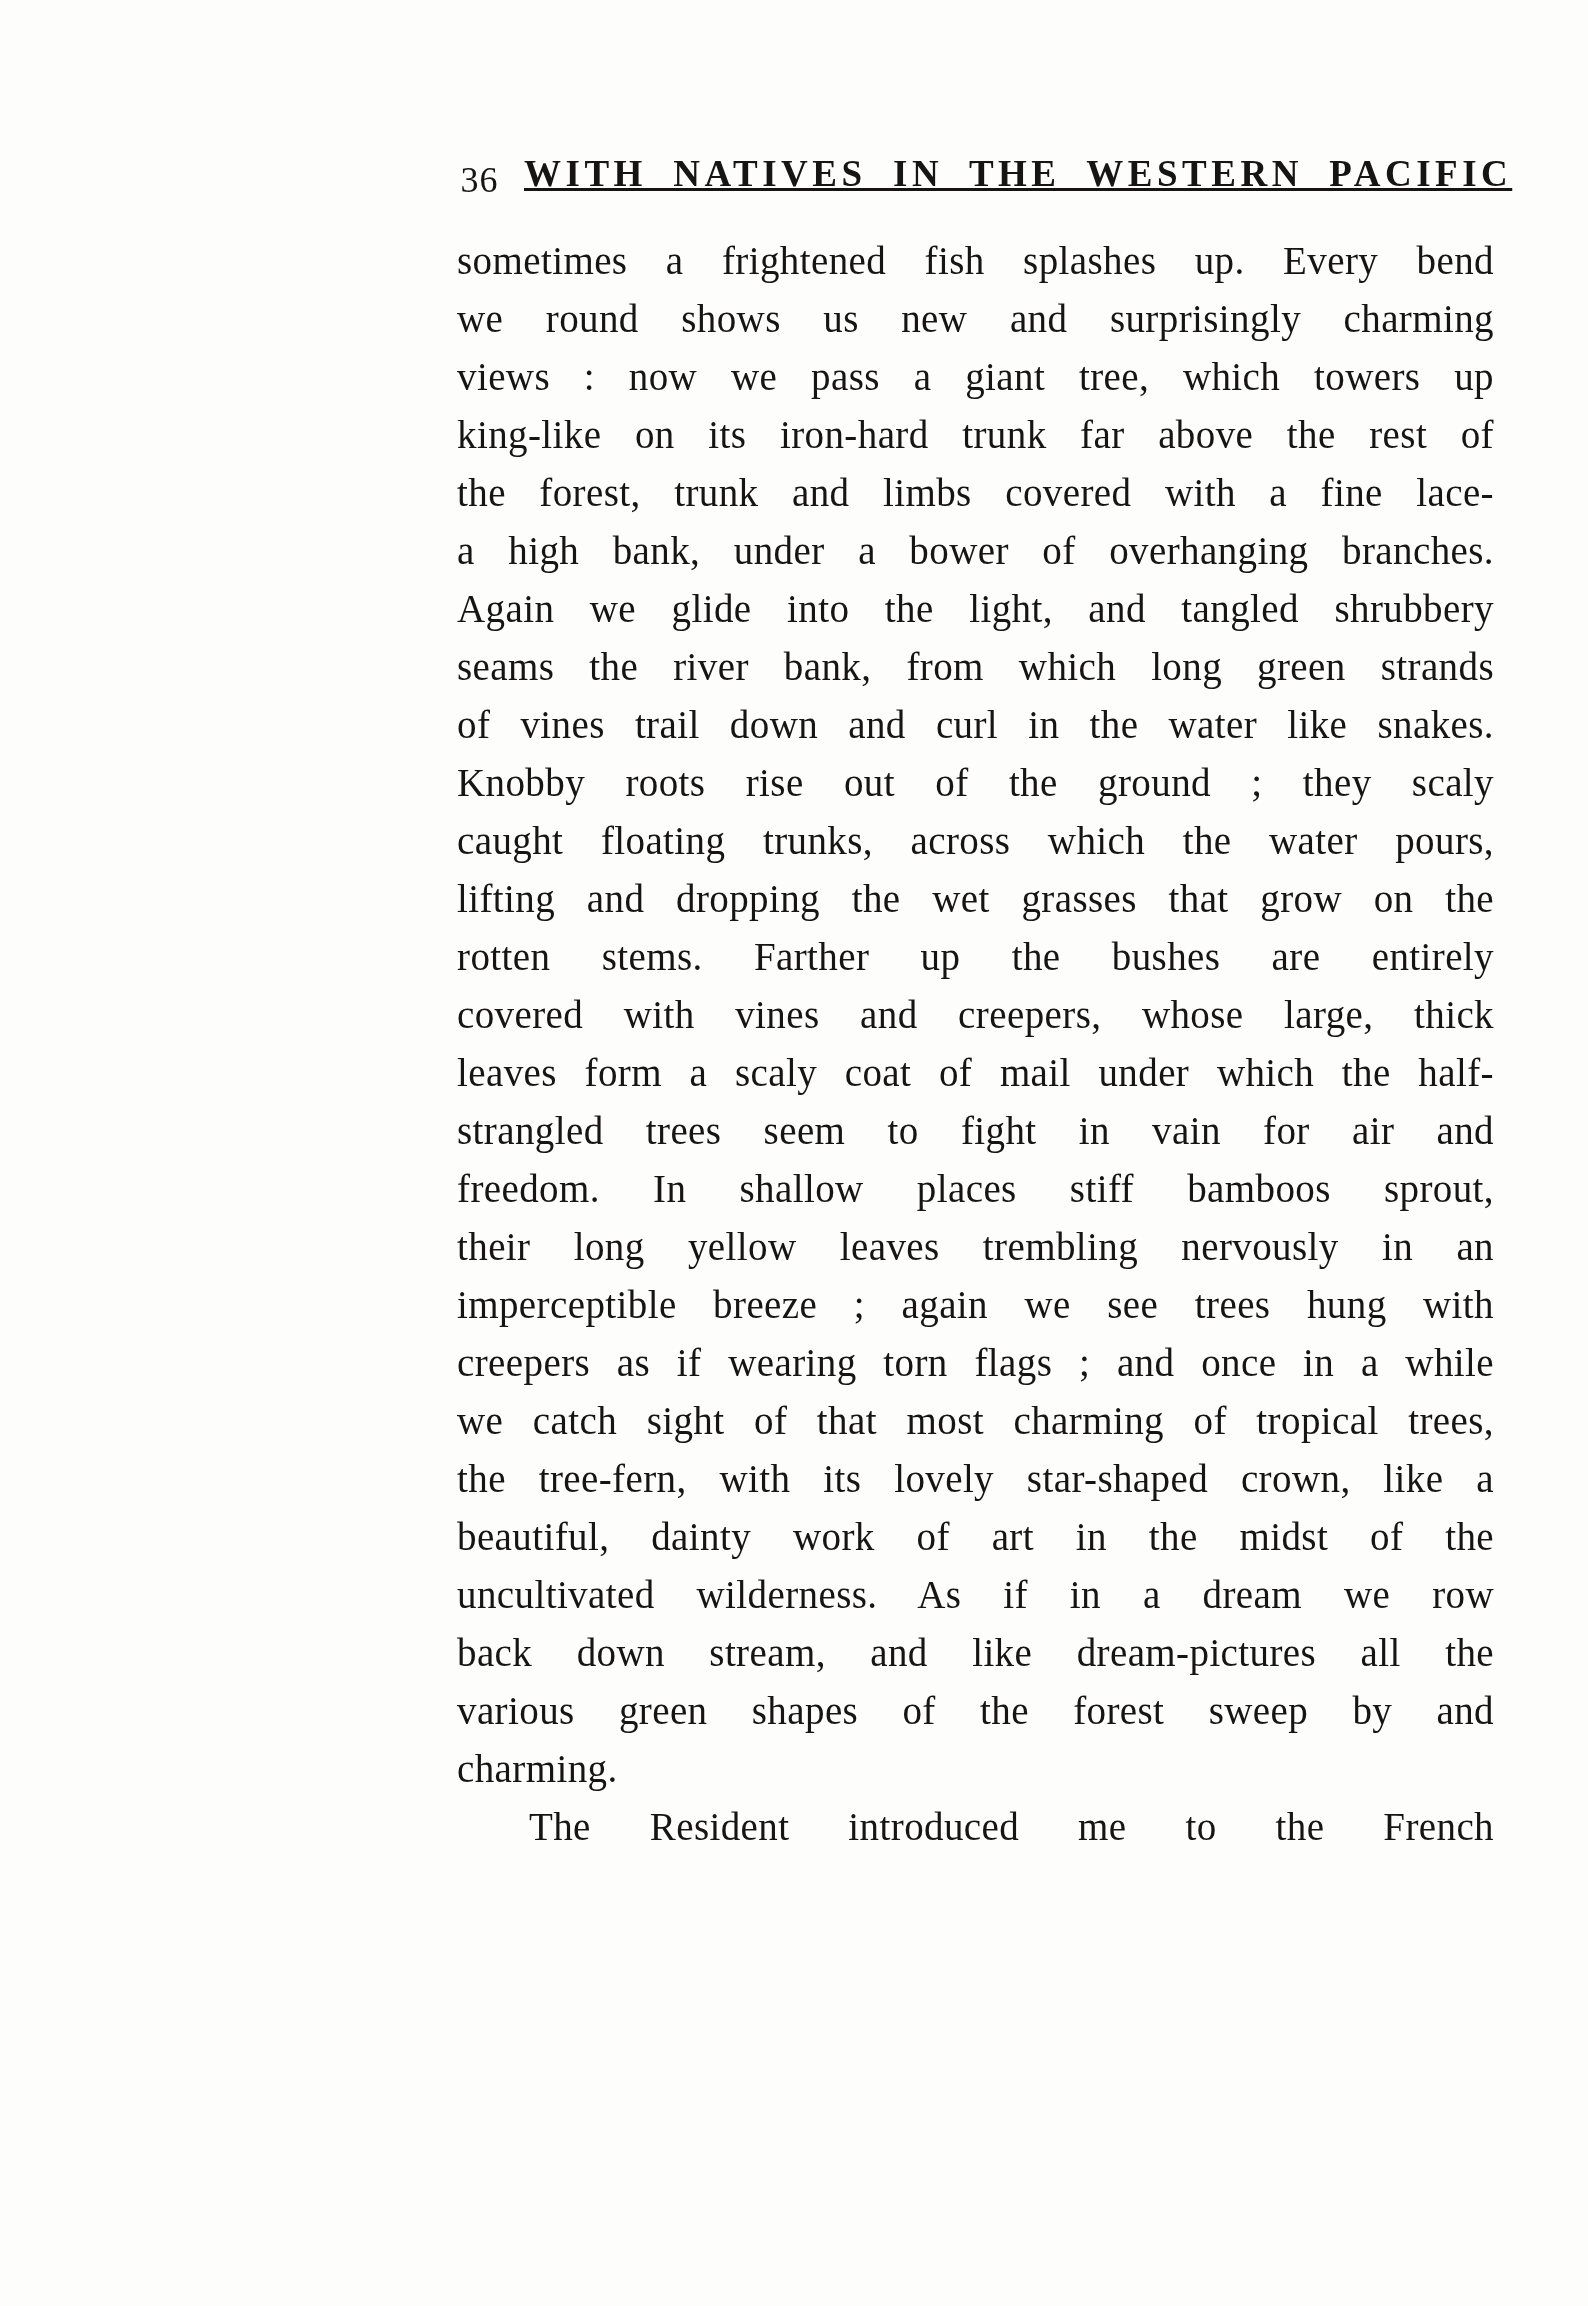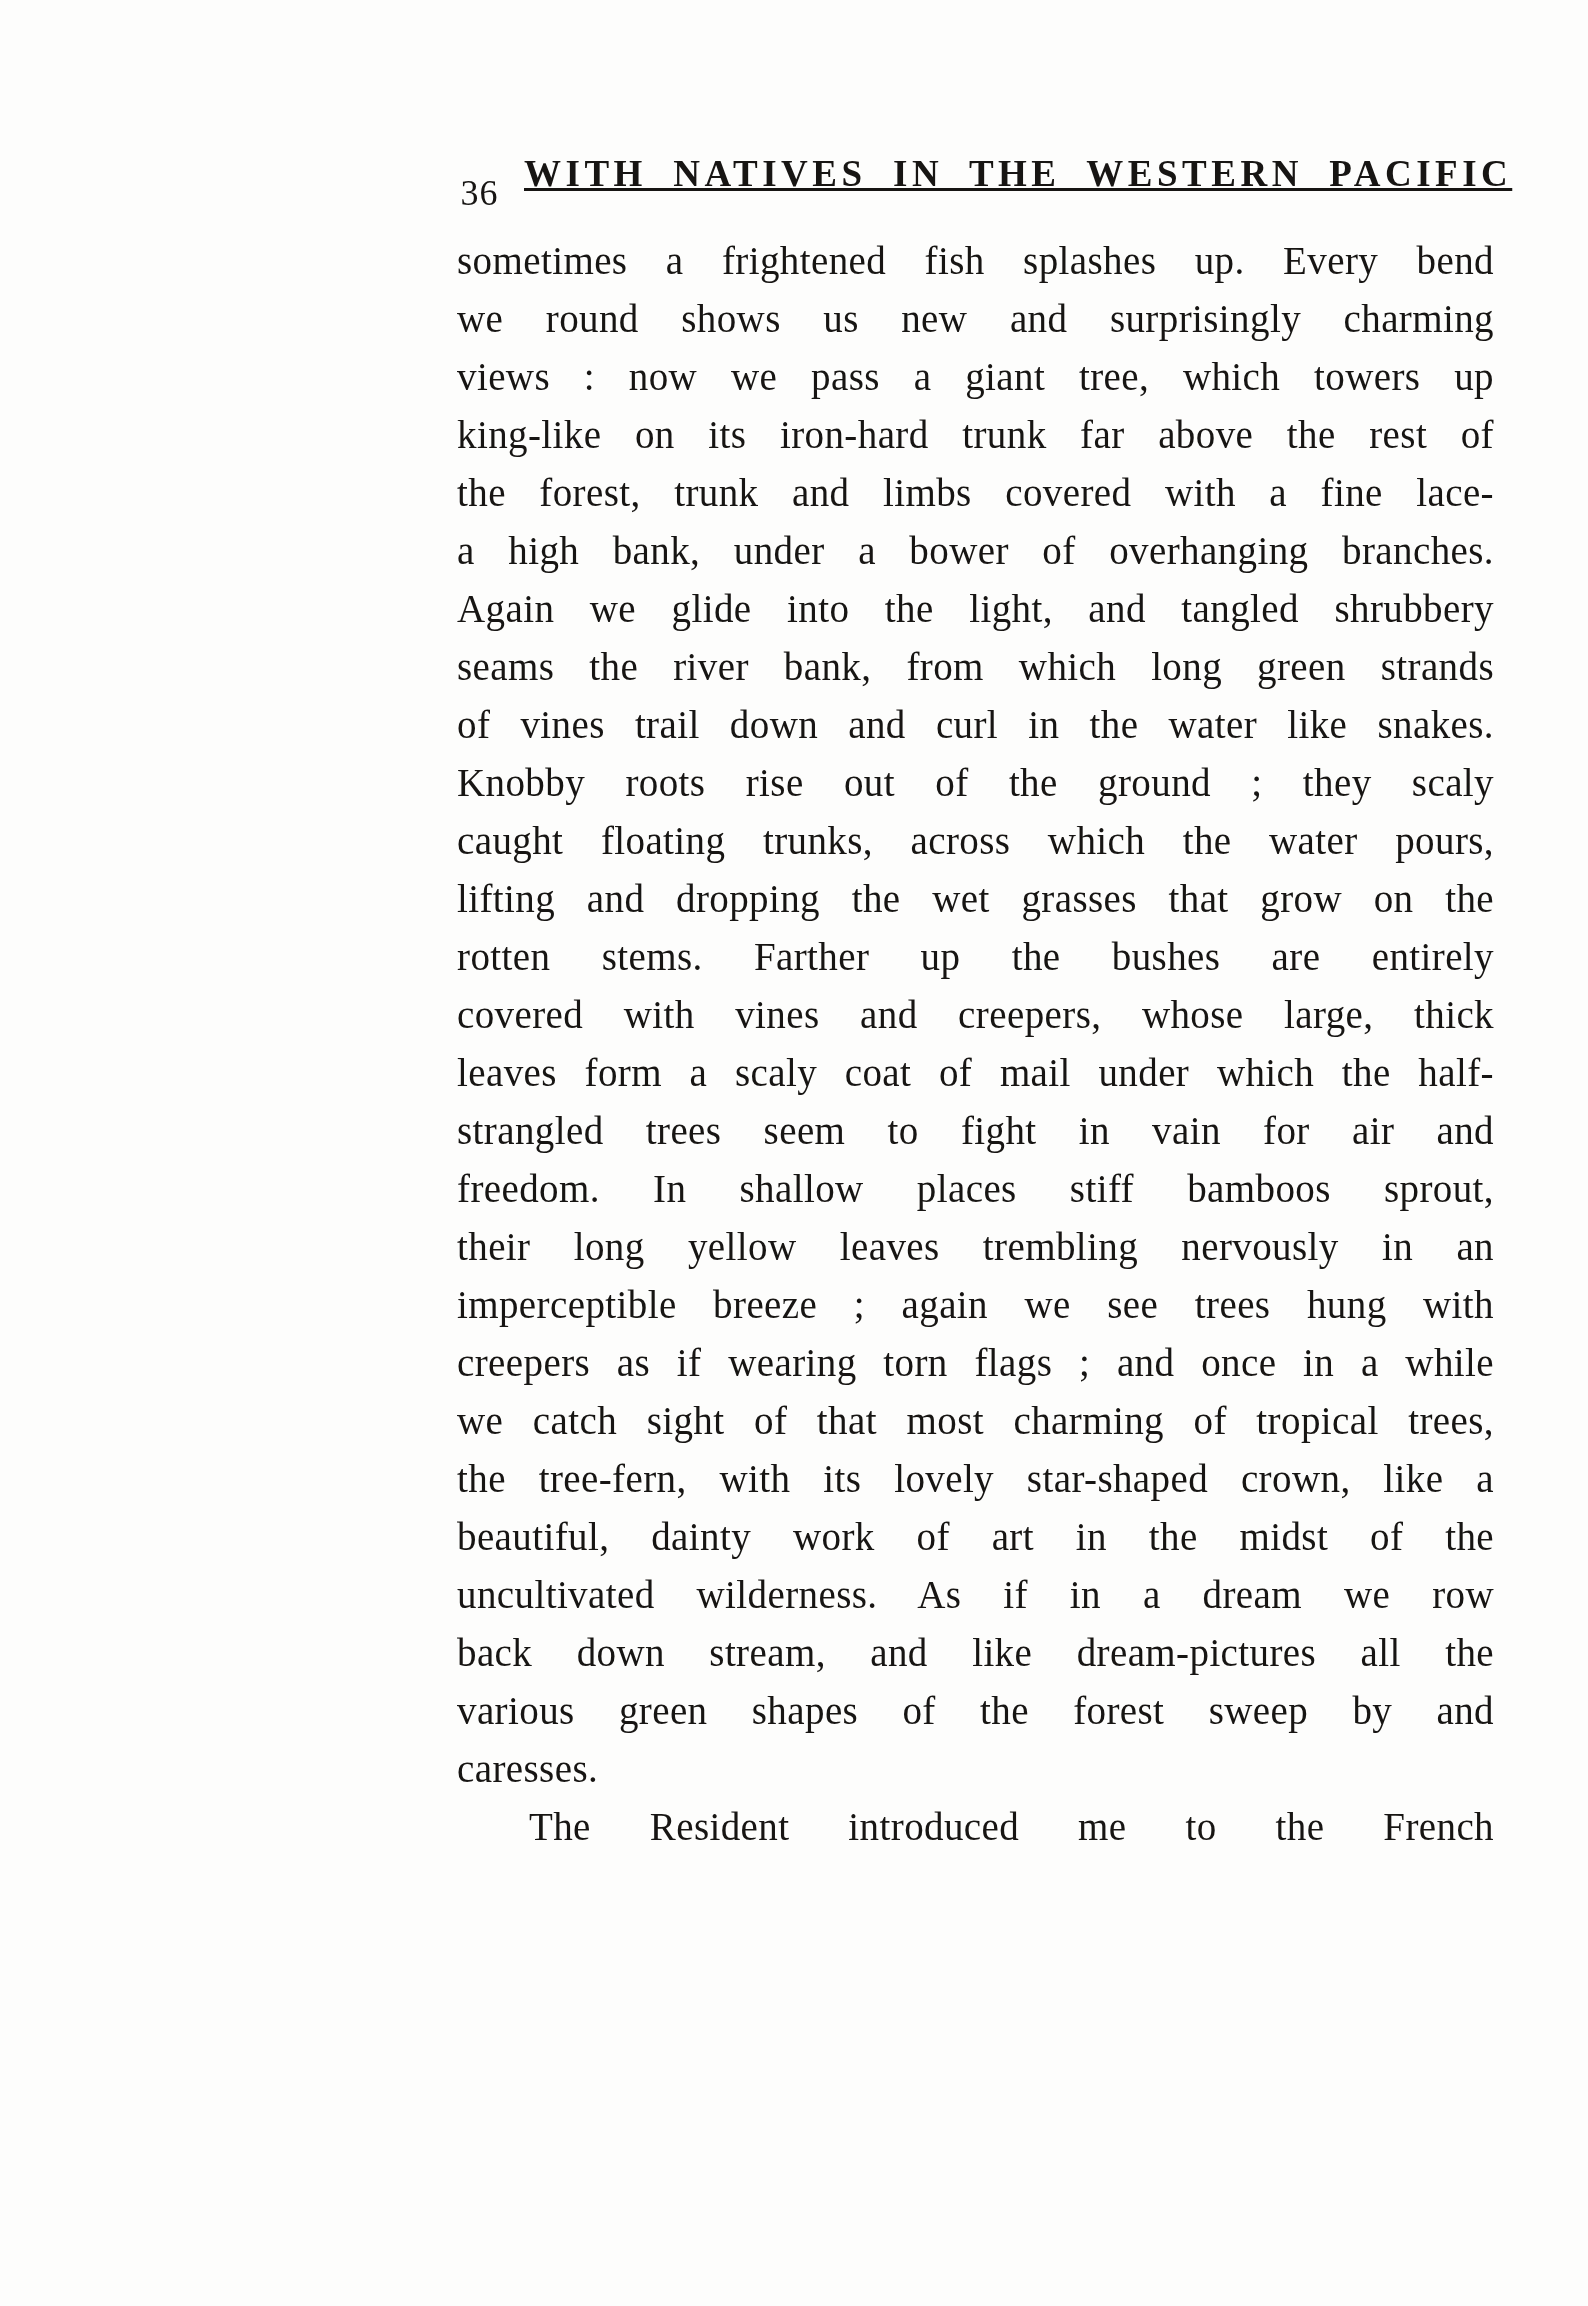--- a/index.html
+++ b/index.html
@@ -27,21 +27,21 @@
     height: 47px;
     font-size: 37px;
     font-weight: bold;
     letter-spacing: 4.5px;
     word-spacing: 12.7px;
     white-space: nowrap;
   }
   .page-num {
     position: absolute;
     left: 3.6px;
-    top: 20px;
+    top: 7px;
     font-weight: normal;
     font-size: 36px;
     letter-spacing: 0.9px;
   }
   .head-title {
     display: block;
     text-align: center;
     padding-left: 67px;
     text-decoration: underline;
   }
@@ -95,21 +95,21 @@
           <div class="line">freedom.  In shallow places stiff bamboos sprout,</div>
           <div class="line">their long yellow leaves trembling nervously in an</div>
           <div class="line">imperceptible breeze ; again we see trees hung with</div>
           <div class="line">creepers as if wearing torn flags ; and once in a while</div>
           <div class="line">we catch sight of that most charming of tropical trees,</div>
           <div class="line">the tree-fern, with its lovely star-shaped crown, like a</div>
           <div class="line">beautiful, dainty work of art in the midst of the</div>
           <div class="line">uncultivated wilderness.  As if in a dream we row</div>
           <div class="line">back down stream, and like dream-pictures all the</div>
           <div class="line">various green shapes of the forest sweep by and</div>
-          <div class="line line-end">caresses.</div>
+          <div class="line line-end">charming.</div>
         </div>
       <div class="para para-indent" id="para2">
           <div class="line">The Resident introduced me to the French</div>
         </div>
     </div>
   </div>
 </div>
 
 
 </body></html>

